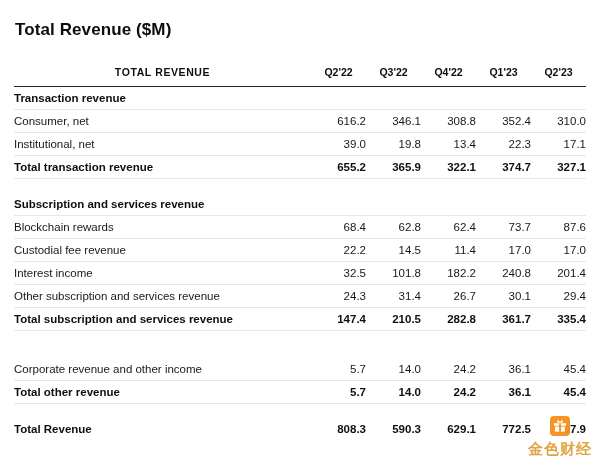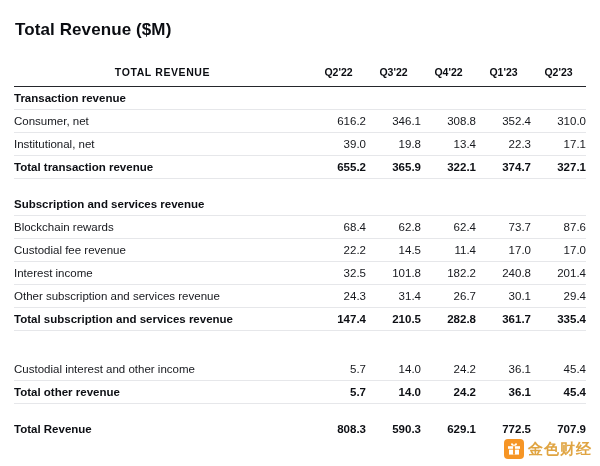--- a/index.html
+++ b/index.html
@@ -41,20 +41,21 @@
   tr.spacer td { border-bottom: none; padding: 0; height: 14px; }
   tbody tr:last-child td { border-bottom: none; }
   .watermark {
     position: absolute;
     right: 8px;
     bottom: 7px;
     display: flex;
     align-items: center;
     gap: 4px;
     opacity: .97;
+    flex-direction: column;
   }
   .wm-icon { display: inline-flex; width: 20px; height: 20px; }
   .wm-text {
     font-size: 15px;
     font-weight: 700;
     color: #dfa23c;
     letter-spacing: 1px;
   }
 </style>
 </head>
@@ -158,21 +159,21 @@
           <td class="num">361.7</td>
           <td class="num">335.4</td>
         </tr>
         <tr class="spacer">
           <td colspan="6"></td>
         </tr>
         <tr class="spacer">
           <td colspan="6"></td>
         </tr>
         <tr class="data">
-          <td>Custodial interest and other income</td>
+          <td>Corporate revenue and other income</td>
           <td class="num">5.7</td>
           <td class="num">14.0</td>
           <td class="num">24.2</td>
           <td class="num">36.1</td>
           <td class="num">45.4</td>
         </tr>
         <tr class="total">
           <td>Total other revenue</td>
           <td class="num">5.7</td>
           <td class="num">14.0</td>

